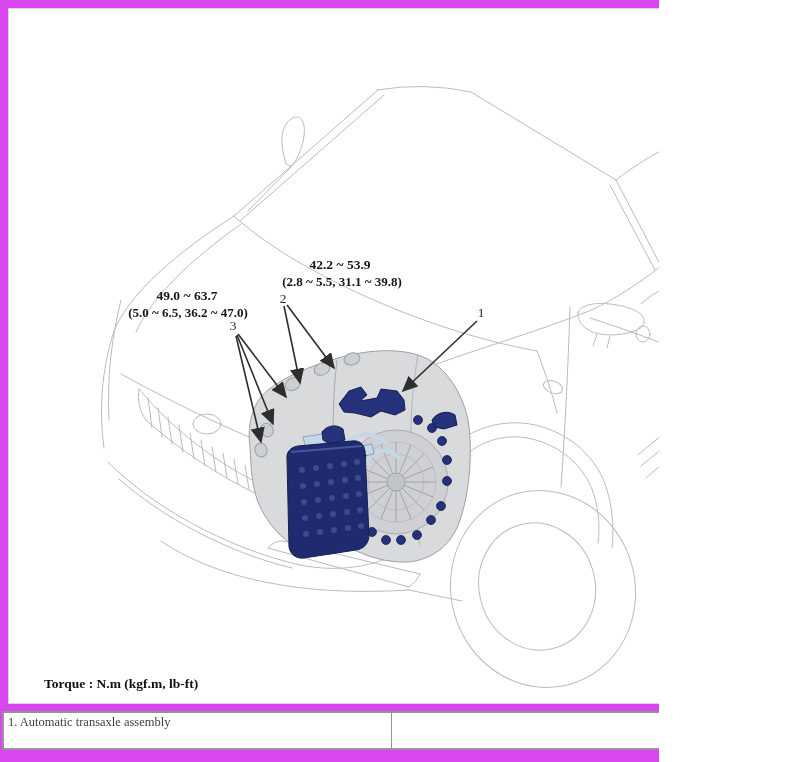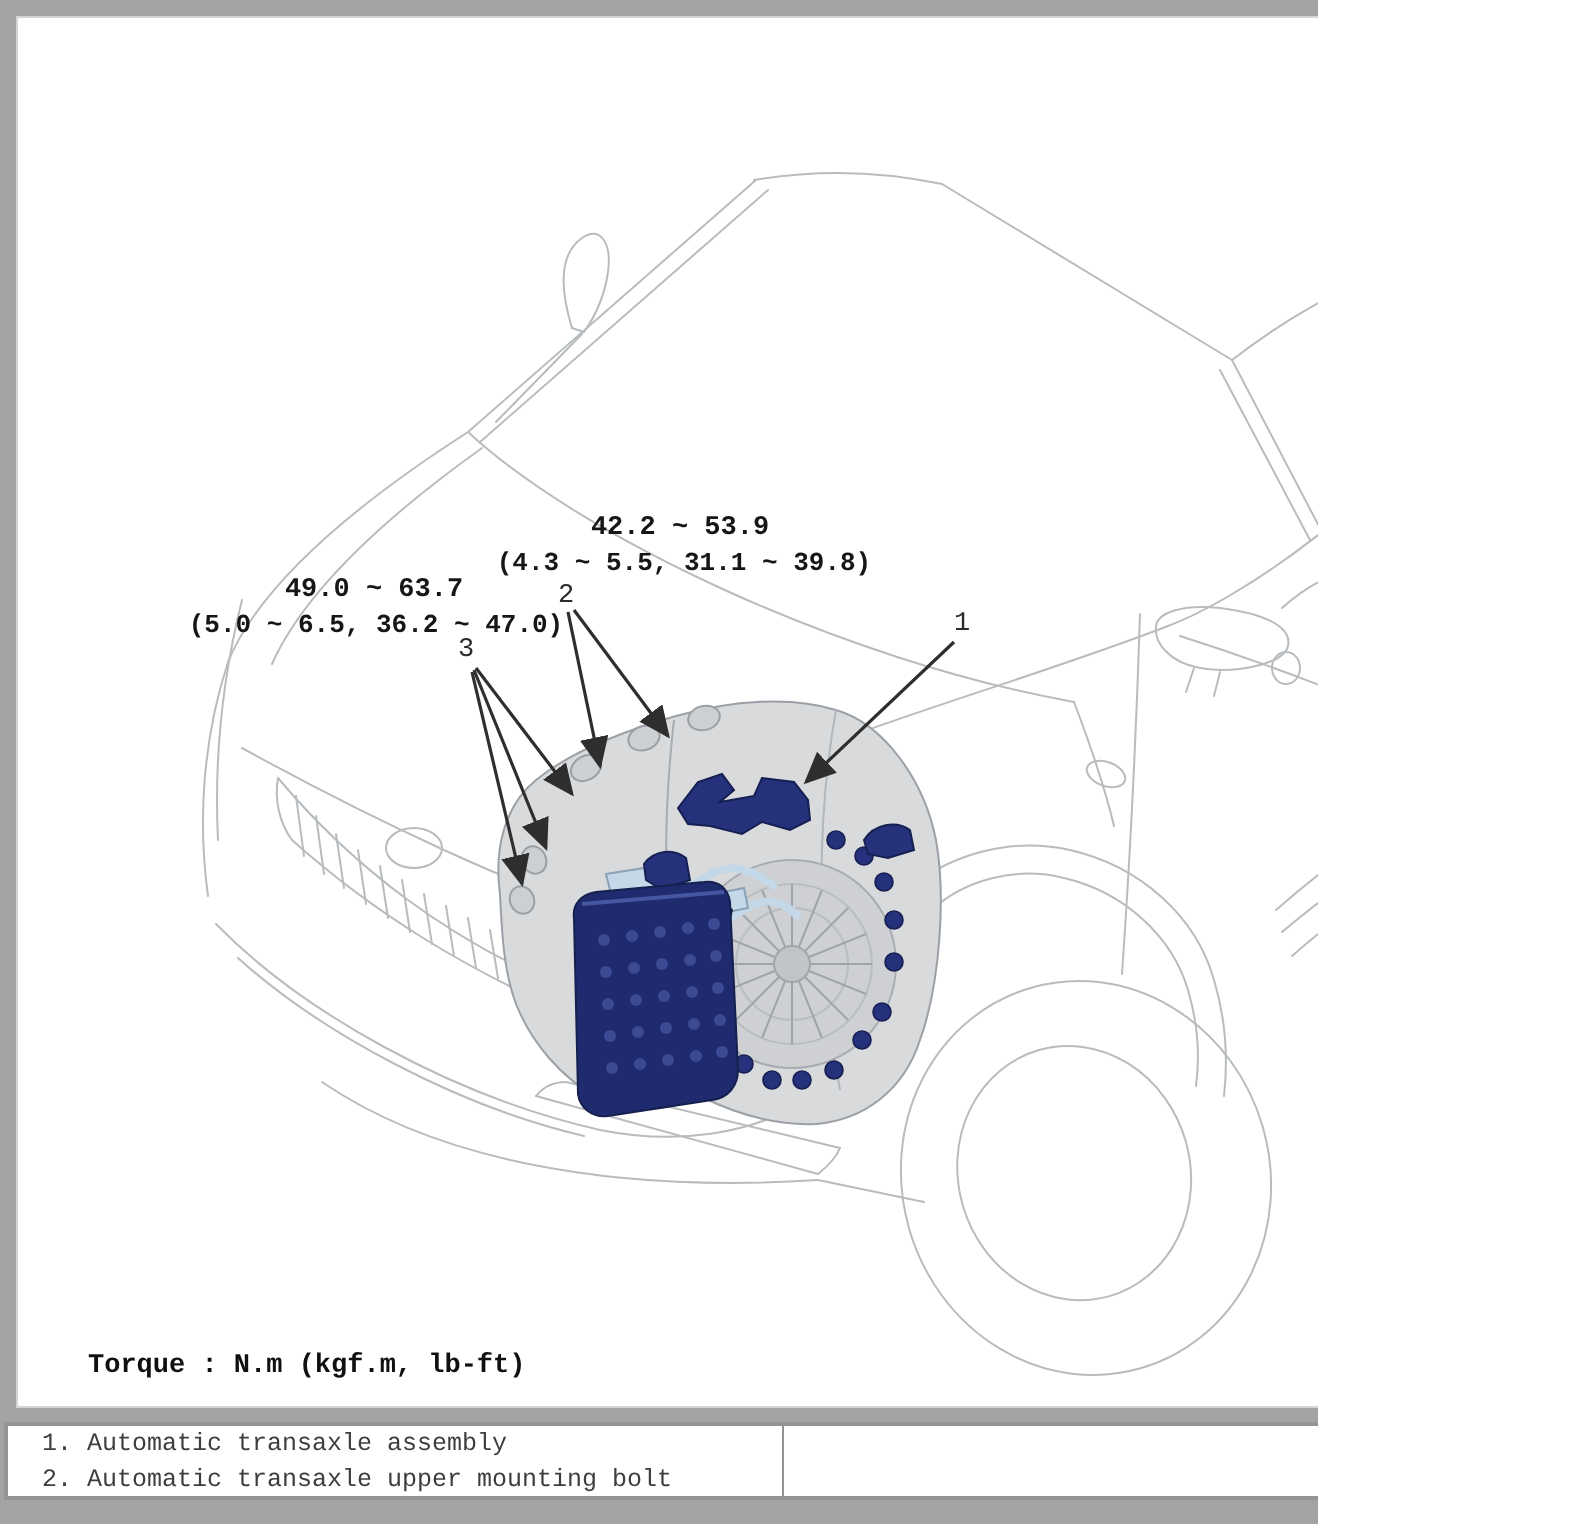--- a/index.html
+++ b/index.html
@@ -1,30 +1,30 @@
 <!DOCTYPE html>
 <html><head>
 <meta charset="utf-8">
 <style>
   html,body{margin:0;padding:0;background:#fff;}
-  .page{position:relative;width:659px;height:762px;background:#a3a3a3;
-        font-family:Liberation Mono, monospace;overflow:hidden;}
+  .page{position:relative;width:659px;height:762px;background:#d946ef;
+        font-family:Liberation Serif, serif;overflow:hidden;}
   .main-box{position:absolute;left:8px;top:8px;width:763px;height:696px;
             border:1px solid #d3d6d8;background:#fff;box-sizing:border-box;}
   .diagram-svg{position:absolute;left:0;top:0;}
   .label{position:absolute;transform:translateX(-50%);white-space:nowrap;
          color:#161616;text-align:center;}
   .torque-val{font-weight:bold;font-size:13.5px;line-height:17px;}
   .callout-num{font-size:13.5px;font-weight:400;color:#2b2b2b;}
   .torque-note{position:absolute;left:44px;top:676px;font-weight:bold;
                font-size:13.5px;color:#101010;white-space:nowrap;}
   .spec-table{position:absolute;left:2px;top:711px;width:779px;height:39px;
               border:2px solid #949494;box-sizing:border-box;display:flex;
               background:#fff;}
-  .spec-cell{box-sizing:border-box;padding:1px 4px 0 17px;font-size:12.5px;
+  .spec-cell{box-sizing:border-box;padding:1px 4px 0 4px;font-size:12.5px;
              line-height:17.5px;color:#3e3e3e;}
   .spec-cell.left{width:388px;border-right:1px solid #949494;}
   .spec-cell.right{flex:1;}
 </style>
 </head>
 <body>
 
 <div class="page">
   <div class="main-box"></div>
 
@@ -197,30 +197,29 @@
       <path d="M477,321 L403,391"></path>
       <path d="M284,306 L300,383"></path>
       <path d="M287,305 L334,368"></path>
       <path d="M238,334 L286,397"></path>
       <path d="M237,335 L273,424"></path>
       <path d="M236,336 L261,442"></path>
     </g>
   </svg>
 
   <div class="label torque-val" style="left:340px;top:256px;">42.2 ~ 53.9</div>
-  <div class="label torque-val" style="left:342px;top:273px;font-size:13px;">(4.3 ~ 5.5, 31.1 ~ 39.8)</div>
+  <div class="label torque-val" style="left:342px;top:273px;font-size:13px;">(2.8 ~ 5.5, 31.1 ~ 39.8)</div>
   <div class="label callout-num" style="left:283px;top:291px;">2</div>
 
   <div class="label torque-val" style="left:187px;top:287px;text-align:center;">49.0 ~ 63.7</div>
   <div class="label torque-val" style="left:188px;top:304px;font-size:13px;">(5.0 ~ 6.5, 36.2 ~ 47.0)</div>
   <div class="label callout-num" style="left:233px;top:318px;">3</div>
 
   <div class="label callout-num" style="left:481px;top:305px;">1</div>
 
   <div class="torque-note">Torque : N.m (kgf.m, lb-ft)</div>
 
   <div class="spec-table">
     <div class="spec-cell left">
       <div>1. Automatic transaxle assembly</div>
-      <div>2. Automatic transaxle upper mounting bolt</div>
     </div>
   </div>
 </div>
 
 </body></html>

